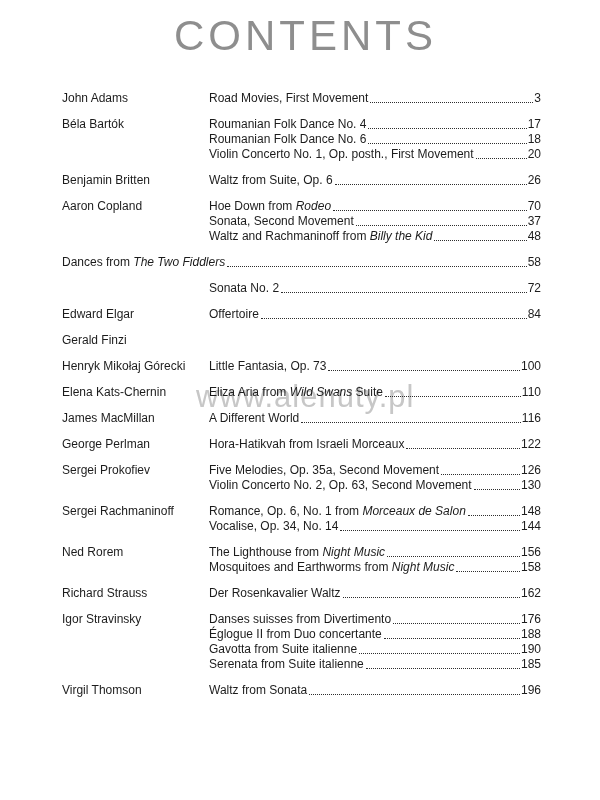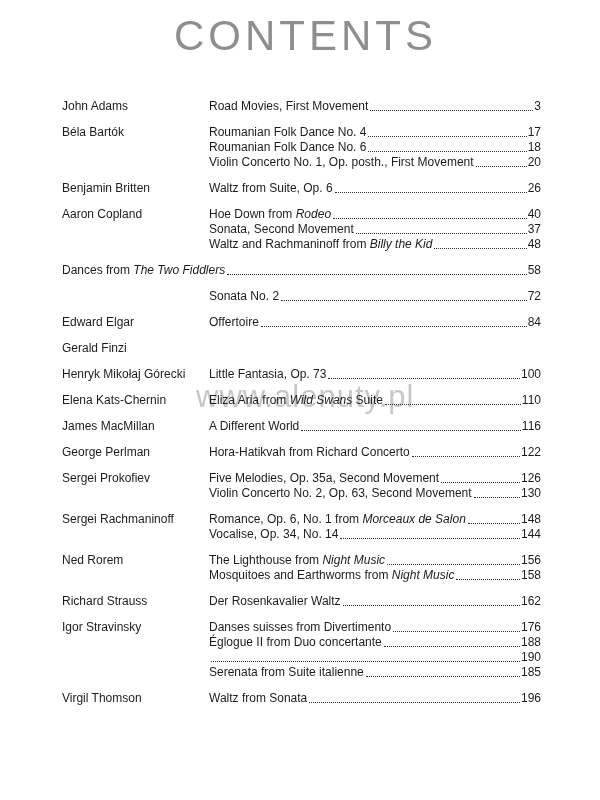--- a/index.html
+++ b/index.html
@@ -38,21 +38,21 @@
     top: 379px;
     font-size: 31px;
     letter-spacing: 1px;
     color: #c7c7c7;
     z-index: 0;
     white-space: nowrap;
   }
   .toc {
     position: absolute;
     left: 62px;
-    top: 99px;
+    top: 91px;
     width: 479px;
     z-index: 1;
   }
   .group {
     margin-bottom: 11px;
   }
   .row {
     display: flex;
     height: 15px;
     font-size: 12px;
@@ -138,21 +138,21 @@
             <span class="pagenum">26</span>
           </div>
         </div>
       </div>
       <div class="group">
         <div class="row">
           <div class="composer">Aaron Copland</div>
           <div class="entry">
             <span class="work-title"><span>Hoe Down from </span><span class="it">Rodeo</span></span>
             <span class="leader"></span>
-            <span class="pagenum">40</span>
+            <span class="pagenum">70</span>
           </div>
         </div>
         <div class="row">
           <div class="composer"></div>
           <div class="entry">
             <span class="work-title"><span>Sonata, Second Movement</span></span>
             <span class="leader"></span>
             <span class="pagenum">37</span>
           </div>
         </div>
@@ -226,21 +226,21 @@
             <span class="work-title"><span>A Different World</span></span>
             <span class="leader"></span>
             <span class="pagenum">116</span>
           </div>
         </div>
       </div>
       <div class="group">
         <div class="row">
           <div class="composer">George Perlman</div>
           <div class="entry">
-            <span class="work-title"><span>Hora-Hatikvah from Richard Concerto</span></span>
+            <span class="work-title"><span>Hora-Hatikvah from Israeli Morceaux</span></span>
             <span class="leader"></span>
             <span class="pagenum">122</span>
           </div>
         </div>
       </div>
       <div class="group">
         <div class="row">
           <div class="composer">Sergei Prokofiev</div>
           <div class="entry">
             <span class="work-title"><span>Five Melodies, Op. 35a, Second Movement</span></span>
@@ -316,20 +316,21 @@
           <div class="composer"></div>
           <div class="entry">
             <span class="work-title"><span>Églogue II from Duo concertante</span></span>
             <span class="leader"></span>
             <span class="pagenum">188</span>
           </div>
         </div>
         <div class="row">
           <div class="composer"></div>
           <div class="entry">
+            <span class="work-title"><span>Gavotta from Suite italienne</span></span>
             <span class="leader"></span>
             <span class="pagenum">190</span>
           </div>
         </div>
         <div class="row">
           <div class="composer"></div>
           <div class="entry">
             <span class="work-title"><span>Serenata from Suite italienne</span></span>
             <span class="leader"></span>
             <span class="pagenum">185</span>

